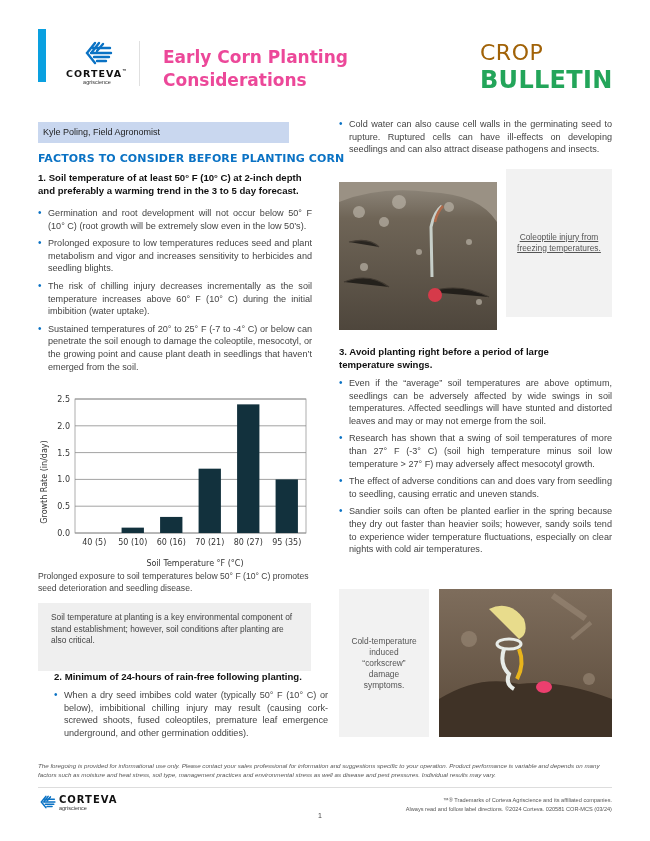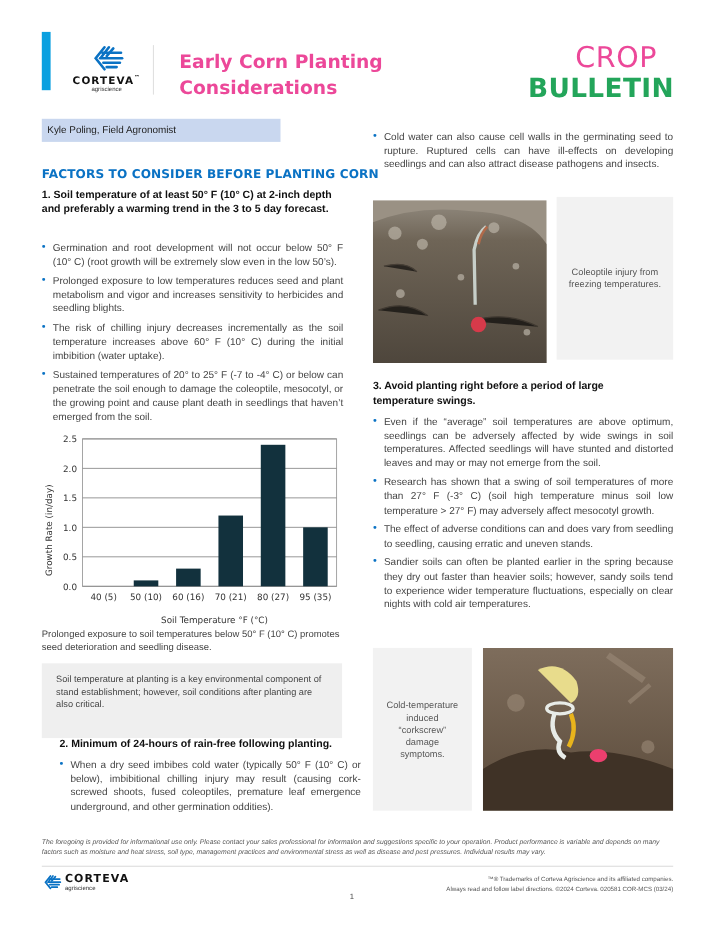--- a/index.html
+++ b/index.html
@@ -9,42 +9,42 @@
   .abs { position: absolute; }
 
   
   .blue-bar { left: 38px; top: 29px; width: 8px; height: 53px; background: #0aa0e0; }
   .logo-block { left: 62px; top: 40px; width: 70px; height: 40px; text-align: center; }
   .logo-mark { width: 32px; height: 26px; margin: 0 auto; display: block; }
   .logo-word { font-family: "DejaVu Sans", sans-serif; font-weight: bold; font-size: 9.5px; letter-spacing: 1px; color: #111; line-height: 10px; }
   .logo-sub { font-size: 5.5px; color: #333; line-height: 6px; }
   .header-divider { left: 139px; top: 41px; width: 1px; height: 45px; background: #e0e0e0; }
   .doc-title { left: 163px; top: 46px; font-family: "DejaVu Sans", sans-serif; font-weight: bold; font-size: 17px; line-height: 23px; color: #ec4899; }
-  .crop { left: 480px; top: 39px; font-family: "DejaVu Sans", sans-serif; font-size: 26px; line-height: 28px; color: #ec4899; letter-spacing: 0.5px; margin-left: 43px; }
+  .crop { left: 480px; top: 39px; font-family: "DejaVu Sans", sans-serif; font-size: 22px; line-height: 28px; color: #a16207; letter-spacing: 0.5px; }
   .bulletin { left: 480px; top: 66px; font-family: "DejaVu Sans", sans-serif; font-weight: bold; font-size: 24px; line-height: 28px; color: #23a55a; letter-spacing: 0.3px; }
 
   
-  .author-bar { left: 38px; top: 108px; width: 217px; height: 21px; background: #c9d7ef; padding: 5px 0 0 5px; font-size: 9px; color: #222; }
+  .author-bar { left: 38px; top: 122px; width: 251px; height: 21px; background: #c9d7ef; padding: 5px 0 0 5px; font-size: 9px; color: #222; }
 
   .section-heading { left: 38px; top: 152px; font-family: "DejaVu Sans", sans-serif; font-weight: bold; font-size: 11px; color: #0a72c4; letter-spacing: 0.1px; }
 
   .subhead { font-weight: bold; font-size: 9.6px; color: #111; line-height: 13px; }
   .bullet-list { list-style: none; }
   .bullet-list li { position: relative; padding-left: 10px; font-size: 9.1px; line-height: 12.6px; color: #444; text-align: justify; margin-bottom: 5px; }
   .bullet-list li::before { content: "•"; position: absolute; left: 0; top: 0; color: #0a72c4; font-size: 10px; }
 
   
   .chart-svg { left: 30px; top: 390px; }
   .chart-caption { left: 38px; top: 571px; width: 280px; font-size: 8.6px; line-height: 11.5px; color: #444; }
 
   .callout { left: 38px; top: 603px; width: 273px; height: 68px; background: #efefef; padding: 9px 13px; font-size: 8.4px; line-height: 11.5px; color: #444; }
 
   
   .photo1 { left: 339px; top: 182px; width: 158px; height: 148px; }
-  .caption-box1 { left: 506px; top: 179px; width: 106px; height: 148px; background: #f2f2f2; display: flex; align-items: center; justify-content: center; text-align: center; font-size: 8.4px; line-height: 11px; color: #555; padding: 0 8px; }
+  .caption-box1 { left: 506px; top: 169px; width: 106px; height: 148px; background: #f2f2f2; display: flex; align-items: center; justify-content: center; text-align: center; font-size: 8.4px; line-height: 11px; color: #555; padding: 0 8px; text-decoration: underline; }
 
   .caption-box2 { left: 339px; top: 589px; width: 90px; height: 148px; background: #f2f2f2; display: flex; align-items: center; justify-content: center; text-align: center; font-size: 8.4px; line-height: 11px; color: #555; padding: 0 10px; }
   .photo2 { left: 439px; top: 589px; width: 173px; height: 148px; }
 
   .disclaimer { left: 38px; top: 761px; width: 580px; font-style: italic; font-size: 6.2px; line-height: 9px; color: #555; }
   .footer-divider { left: 38px; top: 787px; width: 574px; height: 1px; background: #dddddd; }
   .footer-logo { left: 38px; top: 793px; width: 70px; height: 20px; }
   .footer-right { left: 320px; top: 796px; width: 292px; text-align: right; font-size: 5.6px; line-height: 9px; color: #555; }
   .page-num { left: 318px; top: 812px; font-size: 7px; color: #444; }
 </style>
@@ -78,21 +78,21 @@
 
 <div class="abs crop">CROP</div>
 <div class="abs bulletin">BULLETIN</div>
 
 <div class="abs author-bar">Kyle Poling, Field Agronomist</div>
 
 <div class="abs section-heading">FACTORS TO CONSIDER BEFORE PLANTING CORN</div>
 
 <div class="abs" style="left:38px; top:171px; width:274px;">
   <div class="subhead">1. Soil temperature of at least 50° F (10° C) at 2-inch depth and preferably a warming trend in the 3 to 5 day forecast.</div>
-  <ul class="bullet-list" style="margin-top:22px;">
+  <ul class="bullet-list" style="margin-top:10px;">
     <li>Germination and root development will not occur below 50° F (10° C) (root growth will be extremely slow even in the low 50’s).</li>
     <li>Prolonged exposure to low temperatures reduces seed and plant metabolism and vigor and increases sensitivity to herbicides and seedling blights.</li>
     <li>The risk of chilling injury decreases incrementally as the soil temperature increases above 60° F (10° C) during the initial imbibition (water uptake).</li>
     <li>Sustained temperatures of 20° to 25° F (-7 to -4° C) or below can penetrate the soil enough to damage the coleoptile, mesocotyl, or the growing point and cause plant death in seedlings that haven’t emerged from the soil.</li>
   </ul>
 </div>
 
 <svg class="abs chart-svg" id="chart" width="290" height="180">
   <g id="chart-grid">
       <rect x="45" y="9" width="231" height="134" fill="none" stroke="#9a9a9a" stroke-width="0.8"></rect>

